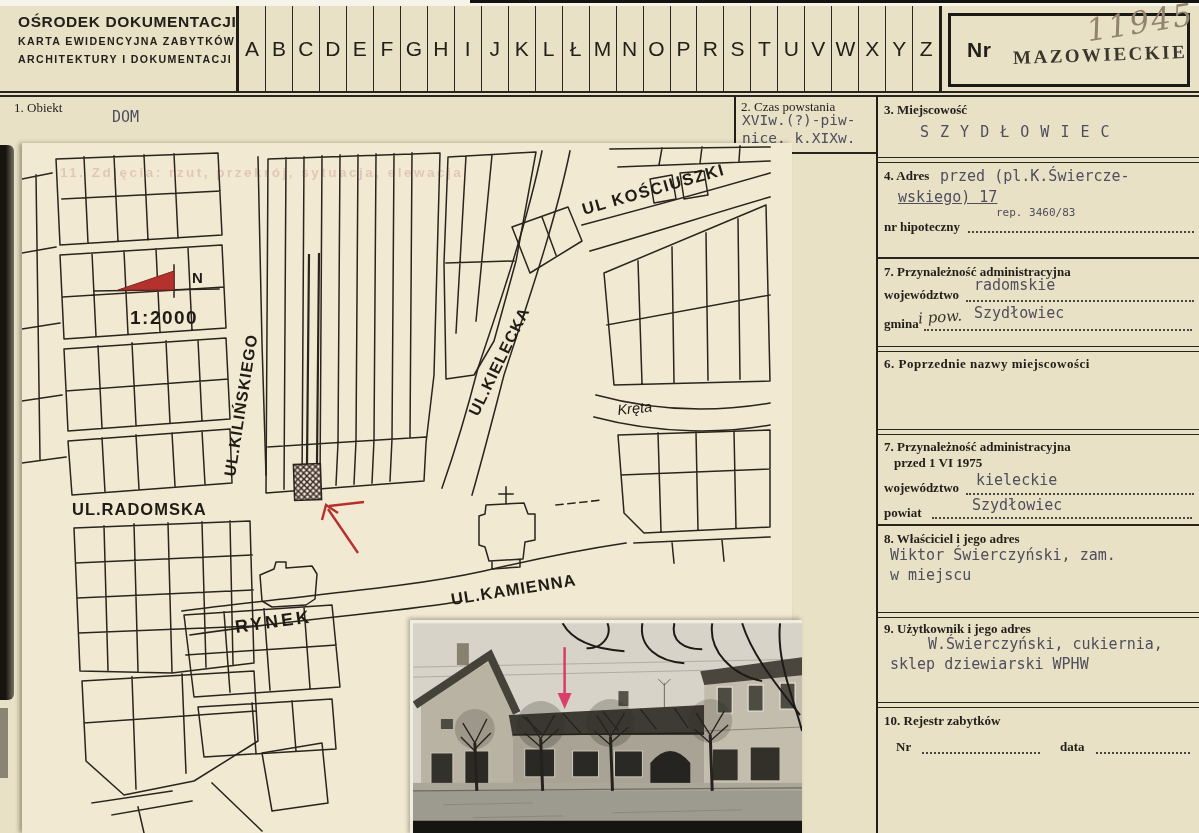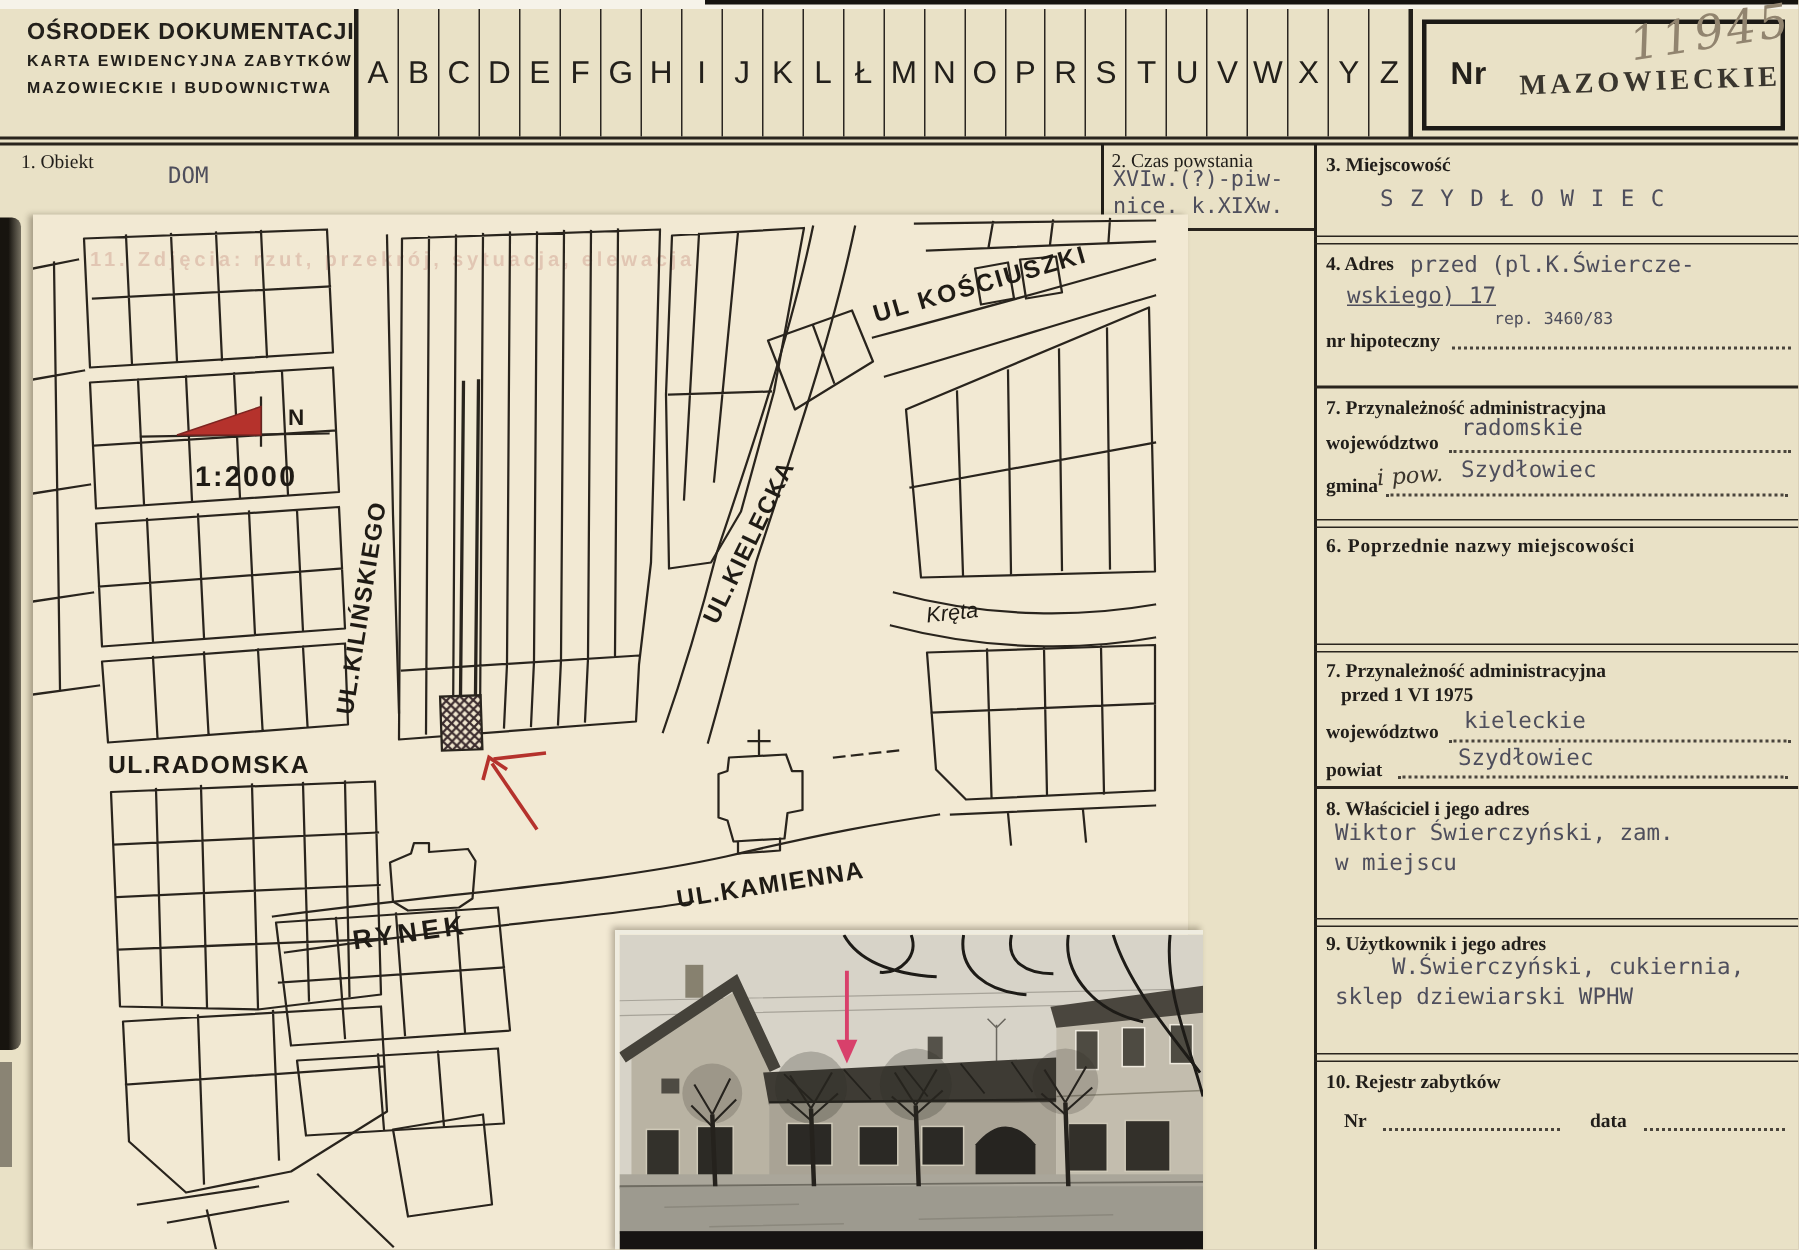--- a/index.html
+++ b/index.html
@@ -51,21 +51,21 @@
 </head>
 <body>
 
 <div class="page">
   <div class="top-strip"></div>
   <div class="top-strip-dark"></div>
 
   <div class="inst">
     <div class="big">OŚRODEK DOKUMENTACJI</div>
     <div class="small">KARTA EWIDENCYJNA ZABYTKÓW</div>
-    <div class="small">MAZOWIECKIE I BUDOWNICTWA</div>
+    <div class="small">ARCHITEKTURY I DOKUMENTACJI</div>
   </div>
 
   <div class="alpha">
       <div class="alpha-cell">A</div>
       <div class="alpha-cell">B</div>
       <div class="alpha-cell">C</div>
       <div class="alpha-cell">D</div>
       <div class="alpha-cell">E</div>
       <div class="alpha-cell">F</div>
       <div class="alpha-cell">G</div>

